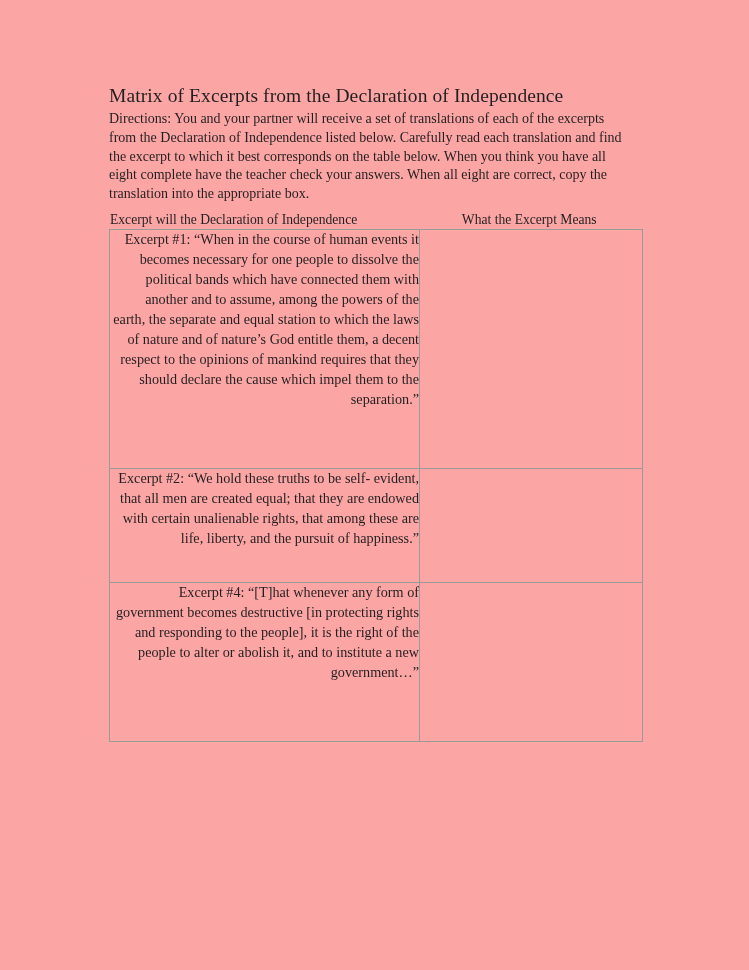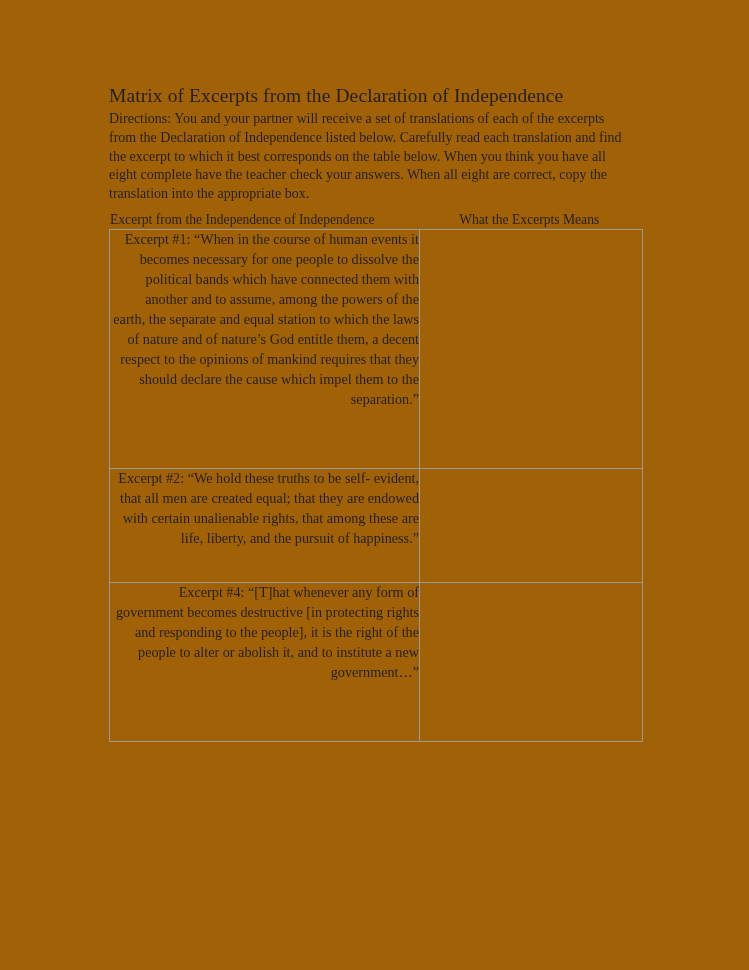--- a/index.html
+++ b/index.html
@@ -15,21 +15,21 @@
     color: #231f20;
     overflow: hidden;
   }
 
   .page {
     position: absolute;
     left: 0;
     top: 0;
     width: 749px;
     height: 970px;
-    background: #a16207;
+    background: #fca5a5;
   }
 
   .content {
     position: absolute;
     left: 109px;
     top: 84px;
     width: 532px;
   }
 
   .doc-title {
@@ -111,22 +111,22 @@
 <body>
 
 <div class="page">
 
   <div class="content">
     <h1 class="doc-title">Matrix of Excerpts from the Declaration of Independence</h1>
     <p class="directions">Directions: You and your partner will receive a set of translations of each of the excerpts from the Declaration of Independence listed below. Carefully read each translation and find the excerpt to which it best corresponds on the table below. When you think you have all eight complete have the teacher check your answers. When all eight are correct, copy the translation into the appropriate box.</p>
   </div>
 
   <div class="col-headers">
-    <div class="col-head-left">Excerpt from the Independence of Independence</div>
-    <div class="col-head-right">What the Excerpts Means</div>
+    <div class="col-head-left">Excerpt will the Declaration of Independence</div>
+    <div class="col-head-right">What the Excerpt Means</div>
   </div>
 
   <table class="matrix">
     <tbody>
       <tr class="row-1">
         <td class="cell-excerpt">
           <p class="excerpt-text">Excerpt #1: “When in the course of human events it becomes necessary for one people to dissolve the political bands which have connected them with another and to assume, among the powers of the earth, the separate and equal station to which the laws of nature and of nature’s God entitle them, a decent respect to the opinions of mankind requires that they should declare the cause which impel them to the separation.”</p>
         </td>
         <td class="cell-meaning">
           <p class="excerpt-text"></p>

